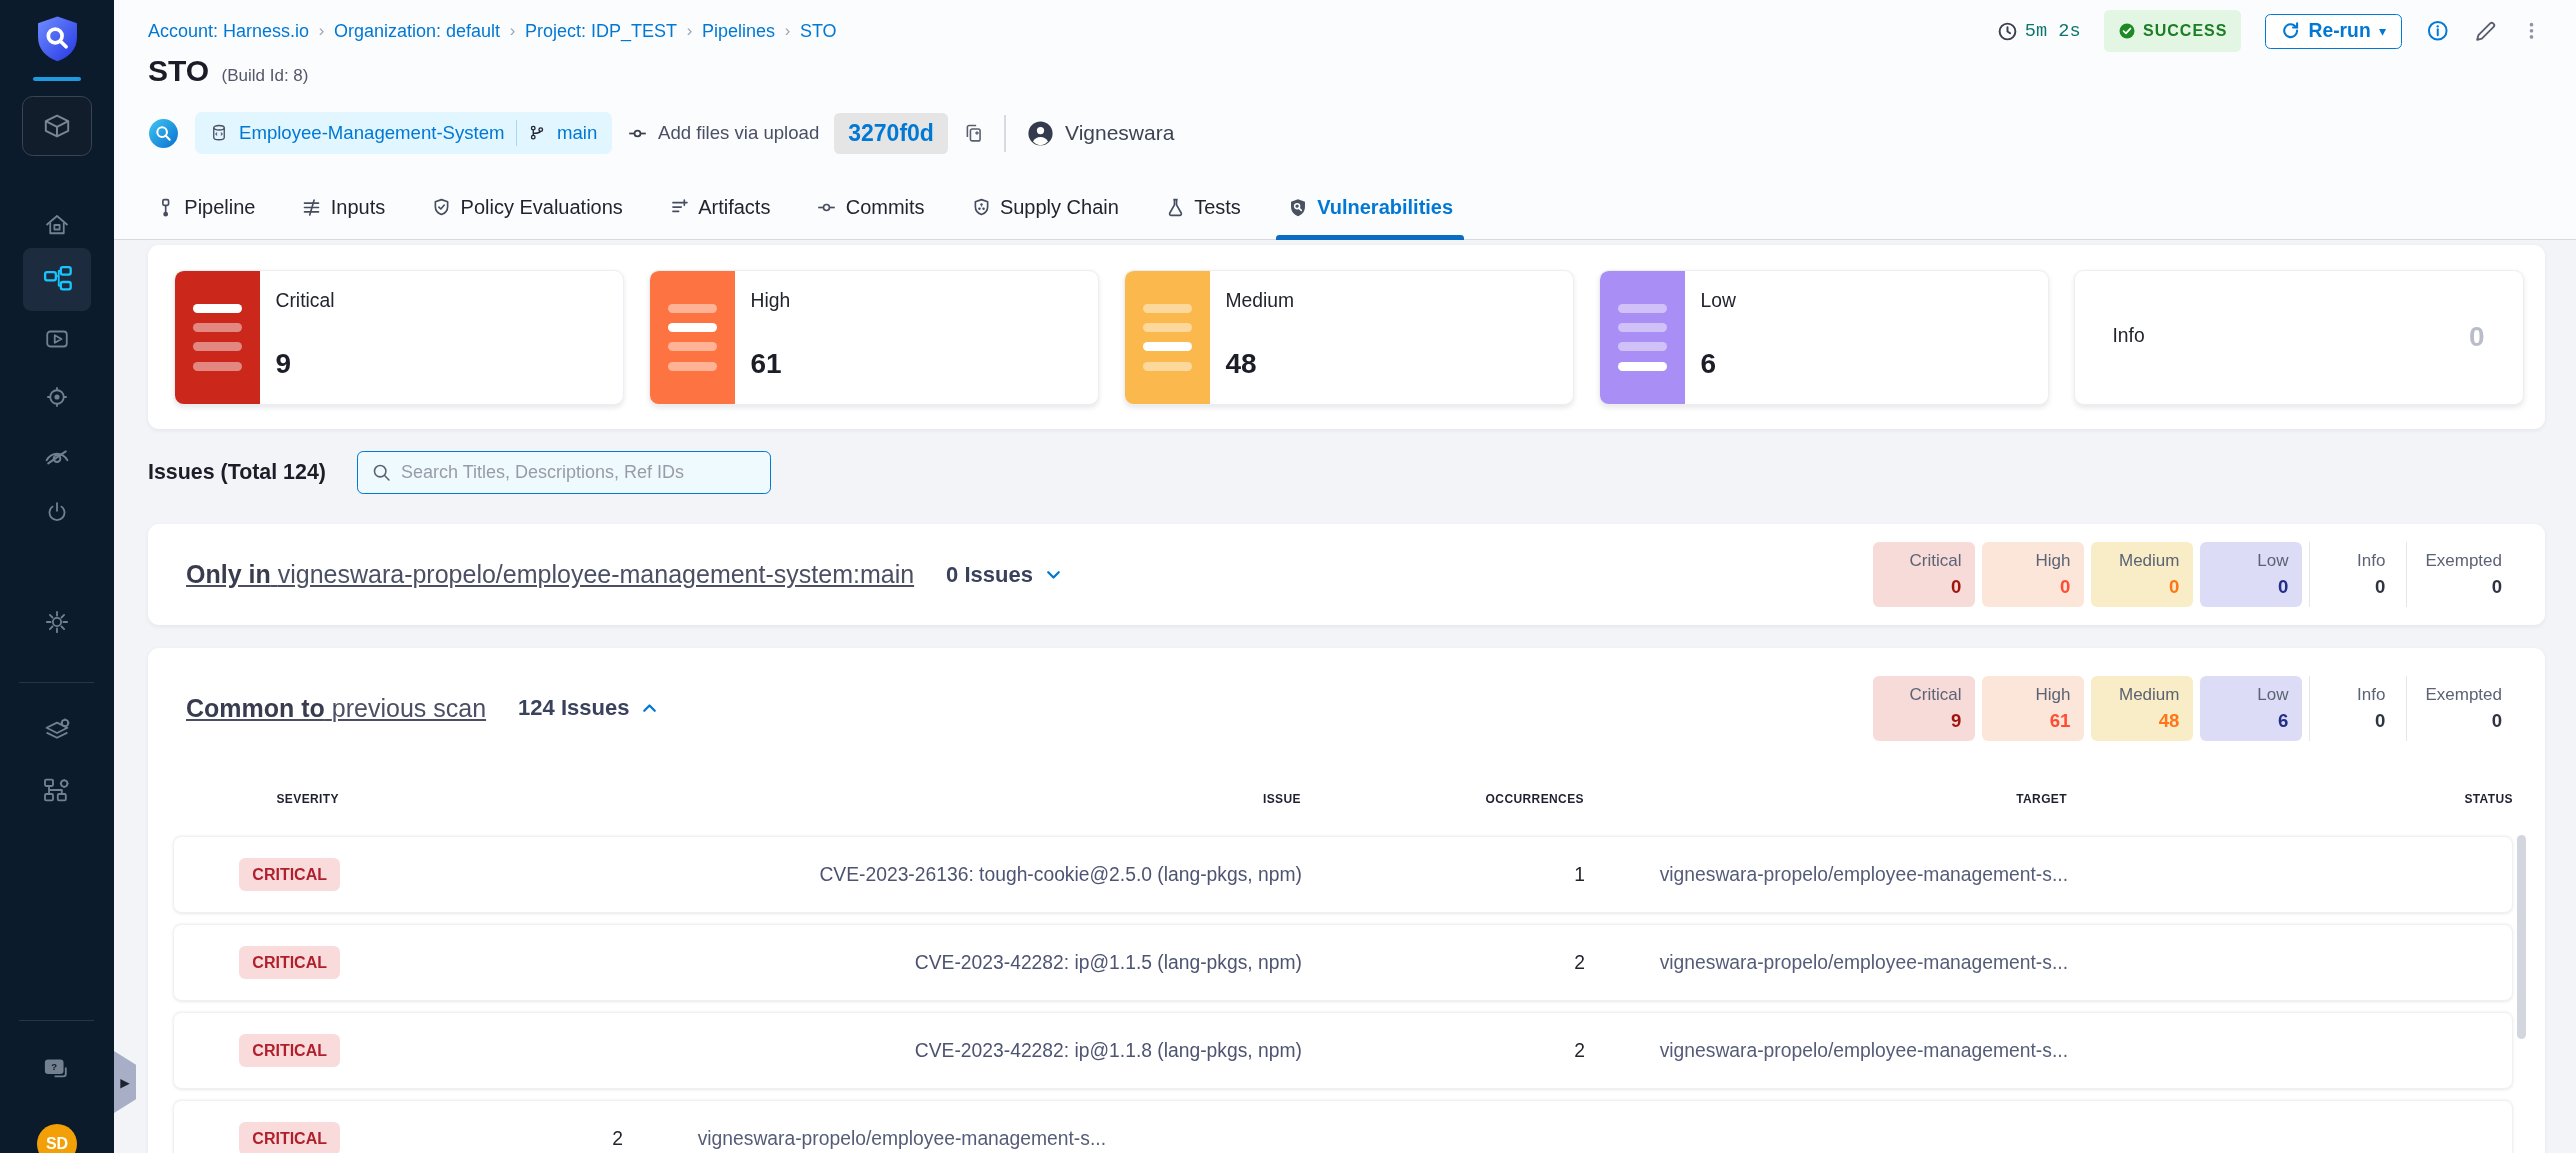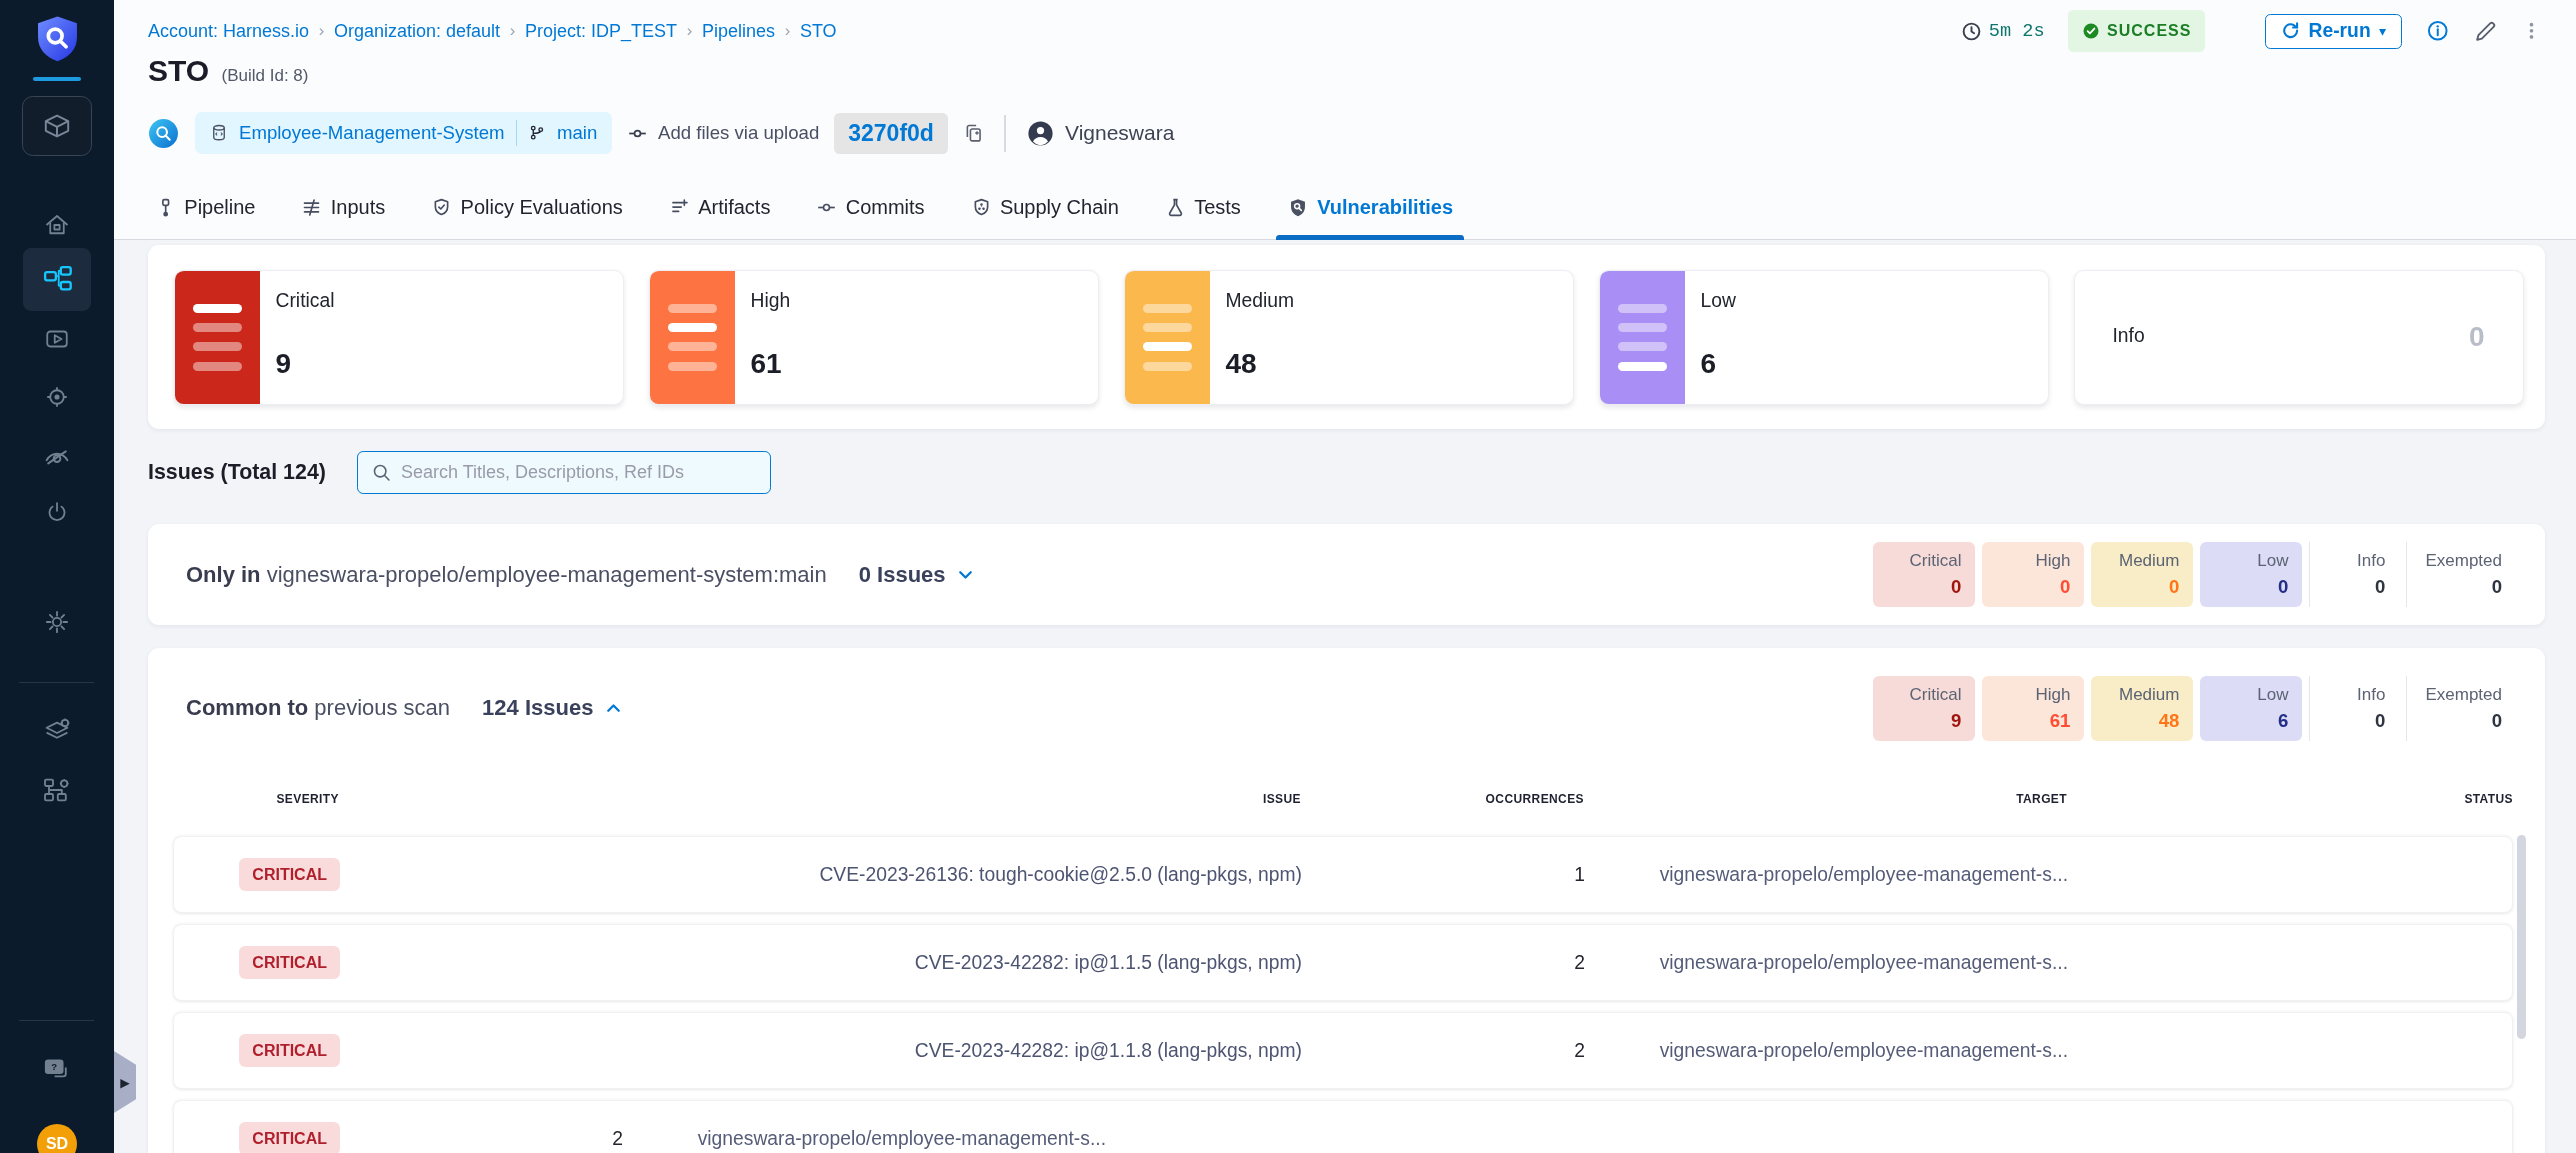--- a/index.html
+++ b/index.html
@@ -22,21 +22,21 @@
   
   .main { position:absolute; left:114px; top:0; width:2462px; height:1153px; }
   .header { position:absolute; left:0; top:0; width:100%; height:240px; background:#fbfcfe; border-bottom:1.4px solid #d8d9e0; }
   .crumb-row { position:absolute; left:34px; top:15px; right:34px; height:32px; display:flex; align-items:center; }
   .crumbs { display:flex; align-items:center; gap:9.7px; font-size:18px; }
   .crumbs a { color:#0278d5; text-decoration:none; cursor:pointer; }
   .crumb-sep { color:#9ea3b2; font-size:16.6px; }
   .hdr-right { margin-left:auto; display:flex; align-items:center; gap:23.5px; }
   .duration { display:flex; align-items:center; gap:7px; font-size:18.6px; color:#0f766e;font-family:Liberation Mono, monospace; }
   .badge-success { display:flex; align-items:center; gap:7px; background:#e3f6e4; color:#1b7d24; font-weight:bold; font-size:16px; letter-spacing:1px; padding:12px 14px; border-radius:5.5px; }
-  .btn-rerun { display:flex; align-items:center; gap:8.3px; border:1.7px solid #0278d5; color:#0278d5; font-weight:bold; font-size:19.3px; background:#fff; padding:5.5px 15px; border-radius:5.5px; cursor:pointer;margin-left:36px; }
+  .btn-rerun { display:flex; align-items:center; gap:8.3px; border:1.7px solid #0278d5; color:#0278d5; font-weight:bold; font-size:19.3px; background:#fff; padding:5.5px 15px; border-radius:5.5px; cursor:pointer; }
   .btn-rerun .caret { font-size:14px; }
   .icon-btn { cursor:pointer; display:flex; align-items:center; }
 
   .title-row { position:absolute; left:34px; top:54px; display:flex; align-items:baseline; gap:12.4px; }
   .page-title { font-size:30px; font-weight:bold; color:#1a1c28; }
   .build-id { font-size:17px; color:#53576a; }
 
   .repo-row { position:absolute; left:33px; top:109px; display:flex; align-items:center; gap:15px; height:48px; }
   .scan-circle { width:33px; height:33px; }
   .repo-pill { display:flex; align-items:center; gap:11px; background:#e1f6ff; border-radius:7px; padding:8.3px 15px; font-size:18.6px; color:#0278d5; cursor:pointer; }
@@ -72,21 +72,21 @@
   .search-wrap { position:relative; width:414px; height:43px; }
   .search-wrap input { width:100%; height:100%; border:1.7px solid #0278d5; border-radius:6.2px; background:#effaff; padding:0 14px 0 43px; font-size:18px; color:#22252f; font-family:inherit; outline:none; }
   .search-wrap input::placeholder { color:#9a9ba8; }
   .search-wrap svg { position:absolute; left:14px; top:11px; }
 
   .panel-group { height:101px; display:flex; align-items:center; padding:0 29px 0 38px; }
   .panel-only { top:283px; }
   .panel-common { top:407px; height:752px; display:block; padding:0; }
   .group-row { display:flex; align-items:center; width:100%; }
   .panel-common .group-row { padding:23.5px 29px 0 38px; height:97px; }
-  .group-text { font-size:22px; color:#4a4f63; }
+  .group-text { font-size:25px; color:#4a4f63;text-decoration:underline; }
   .group-text b { color:#383c4e; }
   .group-count { margin-left:32px; display:flex; align-items:center; gap:9.7px; font-size:22px; font-weight:bold; color:#3a415c; cursor:pointer; }
   .chips { margin-left:auto; display:flex; align-items:stretch; gap:7px; }
   .chip { min-width:102px; border-radius:6.2px; padding:9px 14px; display:flex; flex-direction:column; gap:5.5px; }
   .chip .cl { font-size:17px; color:#5c6374; }
   .chip .cv { font-size:18.6px; font-weight:bold; }
   .chip-critical { background:#f7dbd8; } .chip-critical .cv { color:#9f140c; }
   .chip-high { background:#fce6d9; } .chip-high .cv { color:#ff4c32; }
   .chip-medium { background:#f8edc6; } .chip-medium .cv { color:#ff7518; }
   .chip-low { background:#dddcf7; } .chip-low .cv { color:#222e87; }

